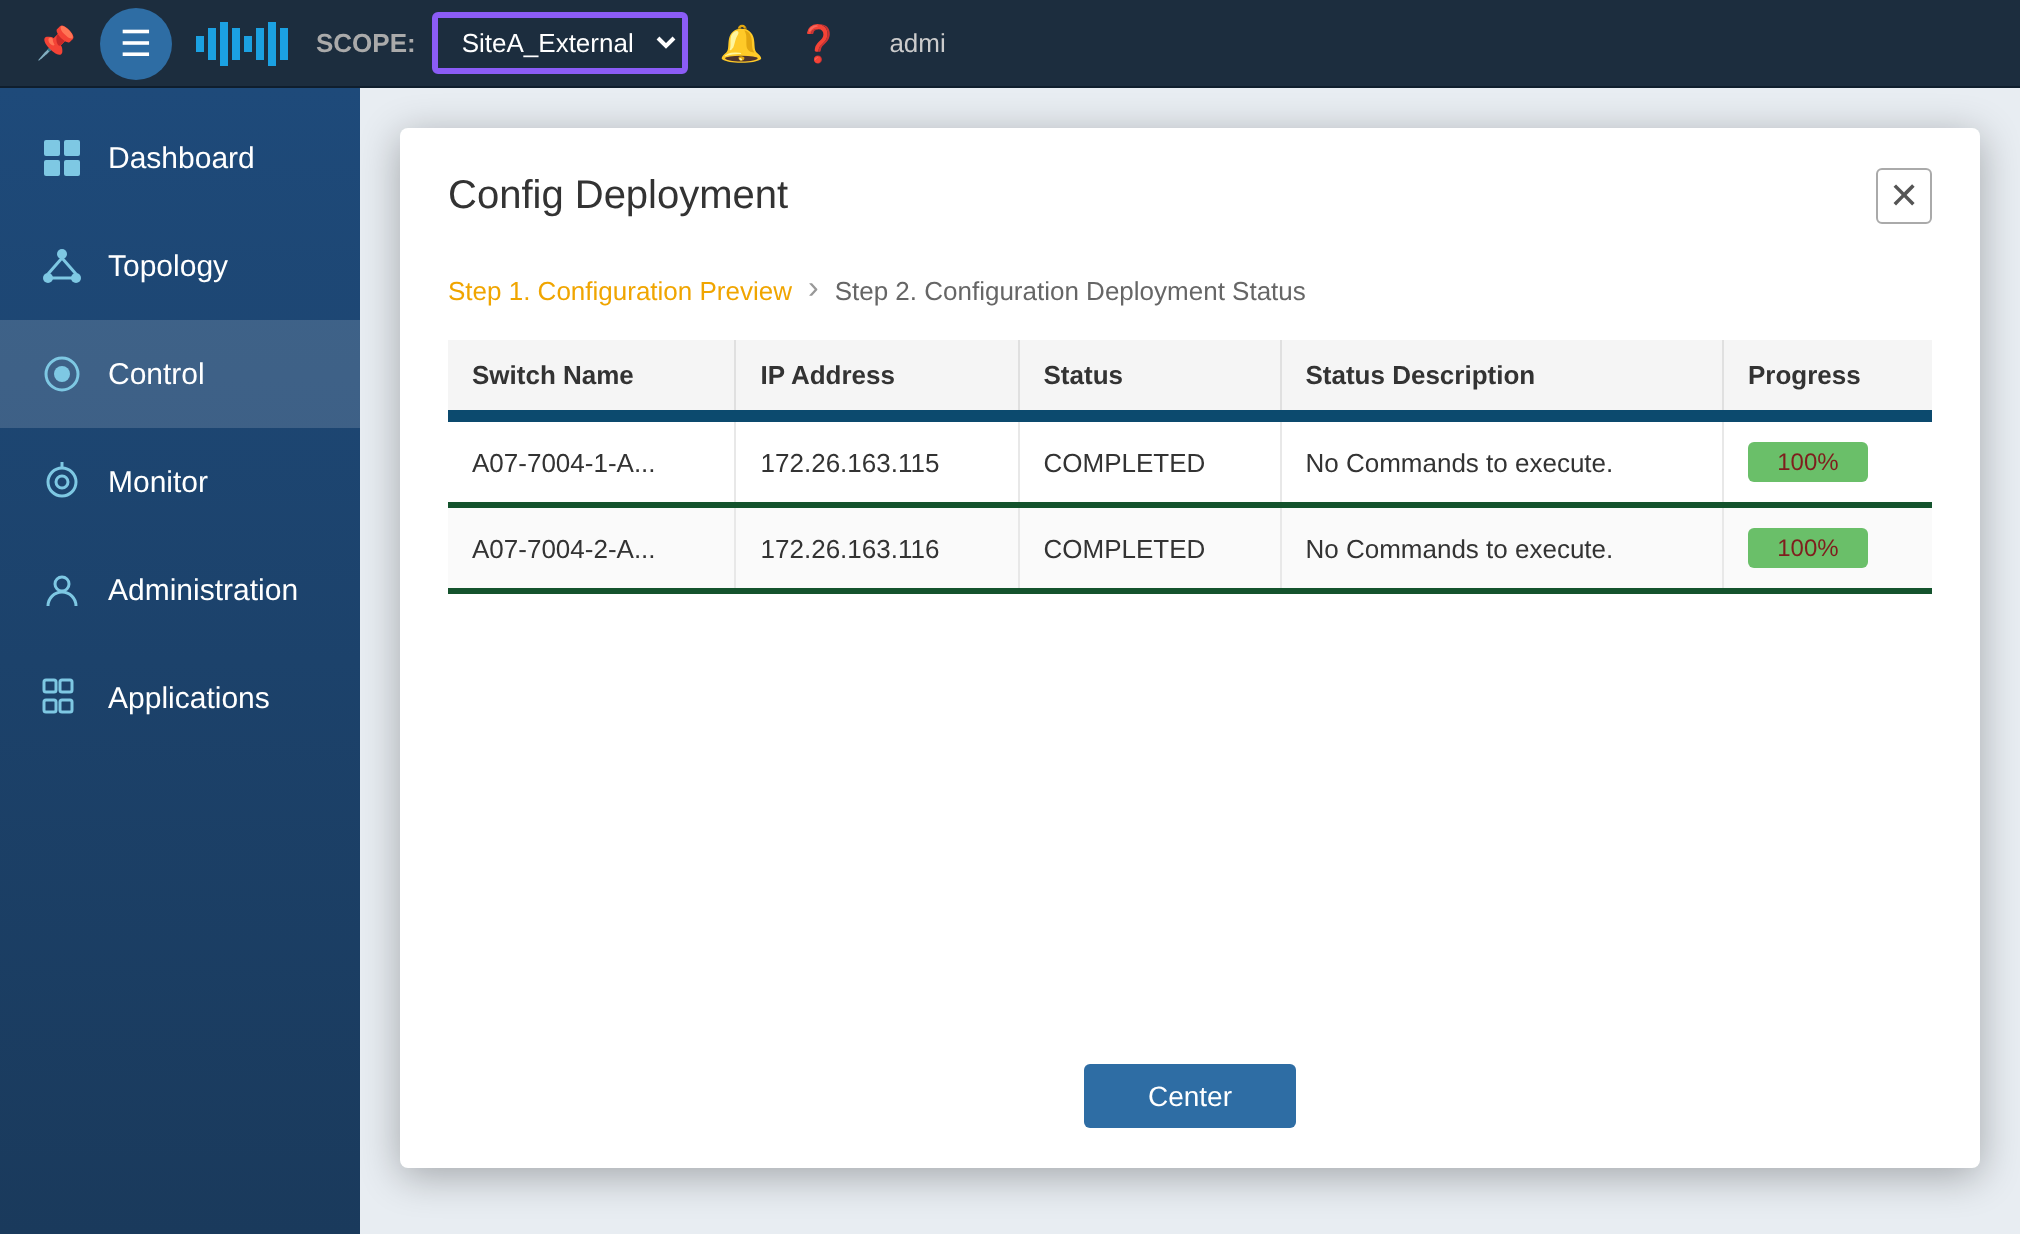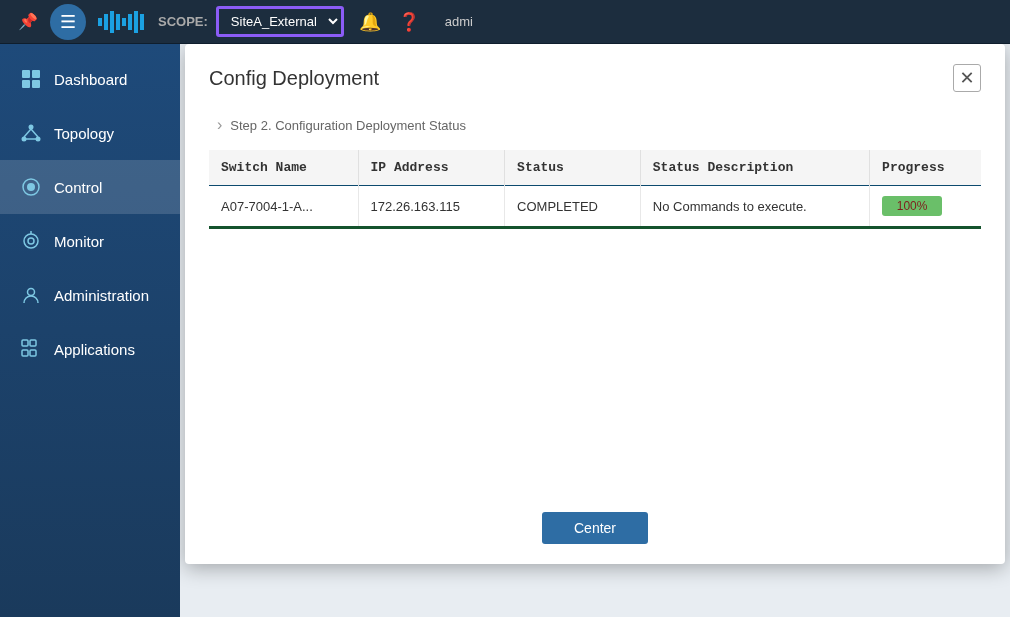--- a/index.html
+++ b/index.html
@@ -142,20 +142,21 @@
     }
 
     
     .content-area {
       flex: 1;
       background: #e8edf2;
       position: relative;
       display: flex;
       align-items: flex-start;
       justify-content: center;
+      padding: 20px;
       overflow: hidden;
     }
 
     
     .modal {
       background: white;
       border-radius: 4px;
       box-shadow: 0 4px 20px rgba(0,0,0,0.3);
       width: 820px;
       min-height: 520px;
@@ -218,22 +219,21 @@
       padding: 0 24px;
       flex: 1;
     }
     table {
       width: 100%;
       border-collapse: collapse;
       font-size: 13px;
     }
     thead tr {
       background: #f5f5f5;
-      border-bottom: 1px solid #0c4a6e;
-      font-family: Liberation Mono, monospace;
+      border-bottom: 6px solid #0c4a6e;
     }
     thead th {
       padding: 10px 12px;
       text-align: left;
       font-weight: 600;
       color: #333;
       border-right: 1px solid #e0e0e0;
     }
     thead th:last-child {
       border-right: none;
@@ -384,20 +384,23 @@
   <div class="content-area">
 
     <div class="modal">
 
       <div class="modal-header">
         <span class="modal-title">Config Deployment</span>
         <div class="modal-close">✕</div>
       </div>
 
       <div class="stepper">
+        <div class="step active">
+          <span class="step-label" style="color: rgb(240, 165, 0);">Step 1. Configuration Preview</span>
+        </div>
         <span class="step-arrow">›</span>
         <div class="step inactive">
           <span class="step-label">Step 2. Configuration Deployment Status</span>
         </div>
       </div>
 
       <div class="modal-table-area">
         <table>
           <thead>
             <tr>
@@ -411,20 +414,29 @@
           <tbody id="table-body">
           <tr>
     <td>A07-7004-1-A...</td>
     <td>172.26.163.115</td>
     <td>COMPLETED</td>
     <td>No Commands to execute.</td>
     <td>
       <span class="progress-badge">100%</span>
     </td>
   </tr>
+              <tr>
+    <td>A07-7004-2-A...</td>
+    <td>172.26.163.116</td>
+    <td>COMPLETED</td>
+    <td>No Commands to execute.</td>
+    <td>
+      <span class="progress-badge">100%</span>
+    </td>
+  </tr>
             </tbody>
         </table>
       </div>
 
       <div class="modal-footer">
         <button class="btn-close">Center</button>
       </div>
 
     </div>
   </div>

